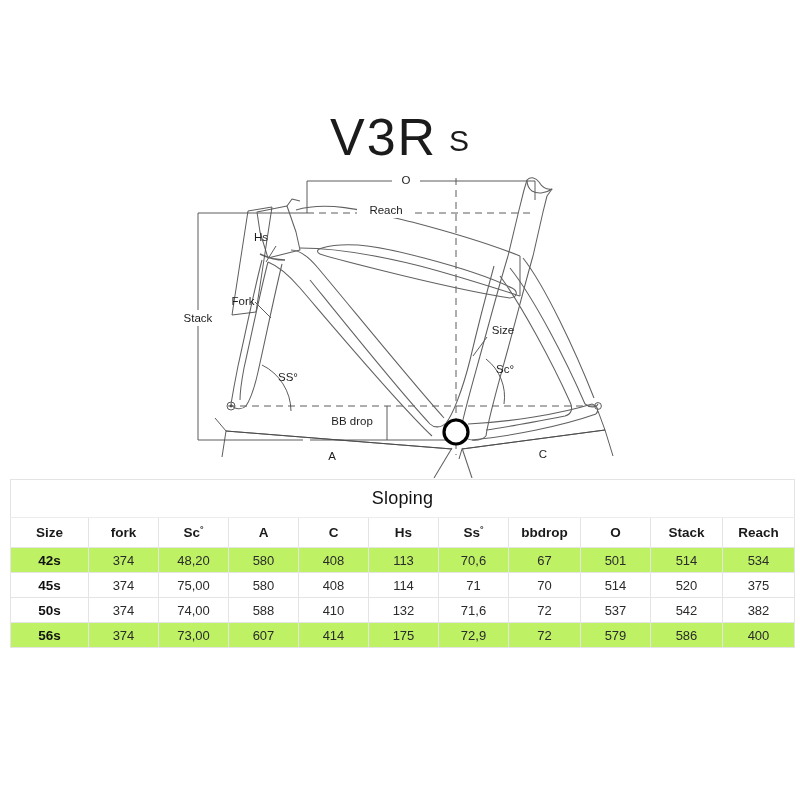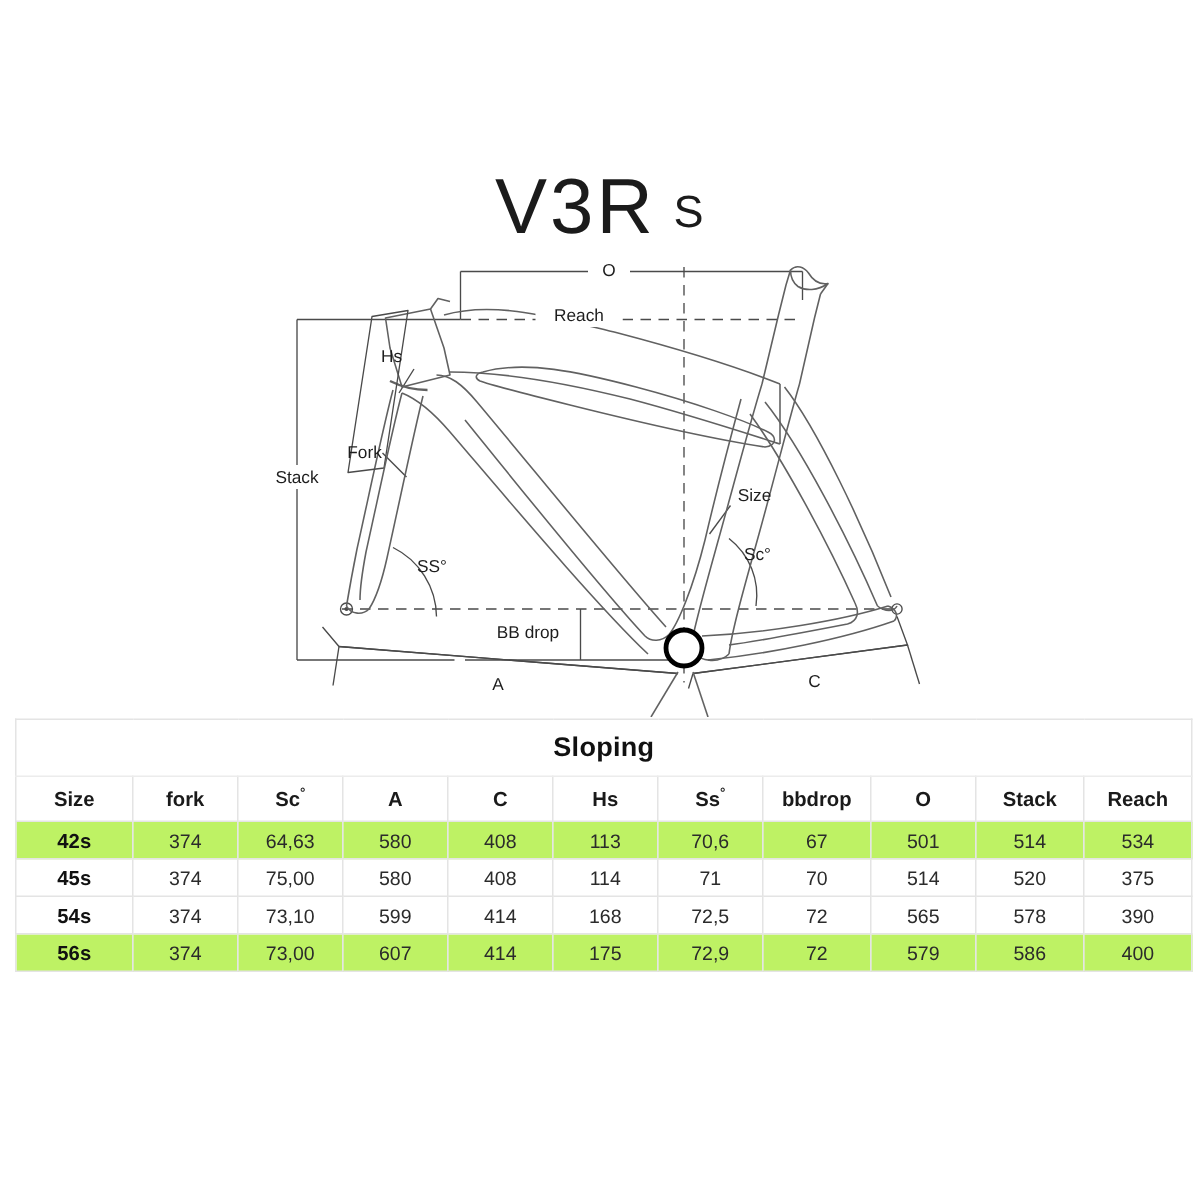--- a/index.html
+++ b/index.html
@@ -51,21 +51,21 @@
     color: #2b2b2b;
   }
 
   tr.title-row td {
     border-left: 1px solid #e4e4e4;
     border-right: 1px solid #e4e4e4;
     border-top: 1px solid #e4e4e4;
     border-bottom: 1px solid #ececec;
     height: 38px;
     font-size: 18px;
-    font-weight: bold;
+    font-weight: normal;
     letter-spacing: 0.2px;
     color: #111111;
     background: #ffffff;
     margin-left: 11px;
   }
 
   tr.head-row th {
     height: 30px;
     font-size: 13.5px;
     font-weight: bold;
@@ -286,21 +286,21 @@
             <th>Hs</th>
             <th>Ss<span class="deg">°</span></th>
             <th>bbdrop</th>
             <th>O</th>
             <th>Stack</th>
             <th>Reach</th>
           </tr>
       <tr class="data-row alt">
             <td class="size-cell">42s</td>
             <td>374</td>
-            <td>64,63</td>
+            <td>48,20</td>
             <td>580</td>
             <td>408</td>
             <td>113</td>
             <td>70,6</td>
             <td>67</td>
             <td>501</td>
             <td>514</td>
             <td>534</td>
           </tr>
           <tr class="data-row">
@@ -310,31 +310,31 @@
             <td>580</td>
             <td>408</td>
             <td>114</td>
             <td>71</td>
             <td>70</td>
             <td>514</td>
             <td>520</td>
             <td>375</td>
           </tr>
           <tr class="data-row">
-            <td class="size-cell">54s</td>
+            <td class="size-cell">50s</td>
             <td>374</td>
-            <td>73,10</td>
-            <td>599</td>
-            <td>414</td>
-            <td>168</td>
-            <td>72,5</td>
+            <td>74,00</td>
+            <td>588</td>
+            <td>410</td>
+            <td>132</td>
+            <td>71,6</td>
             <td>72</td>
-            <td>565</td>
-            <td>578</td>
-            <td>390</td>
+            <td>537</td>
+            <td>542</td>
+            <td>382</td>
           </tr>
           <tr class="data-row alt">
             <td class="size-cell">56s</td>
             <td>374</td>
             <td>73,00</td>
             <td>607</td>
             <td>414</td>
             <td>175</td>
             <td>72,9</td>
             <td>72</td>

